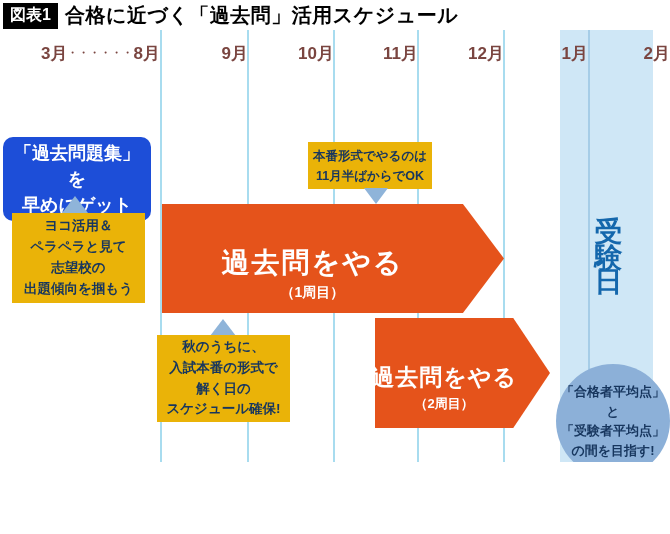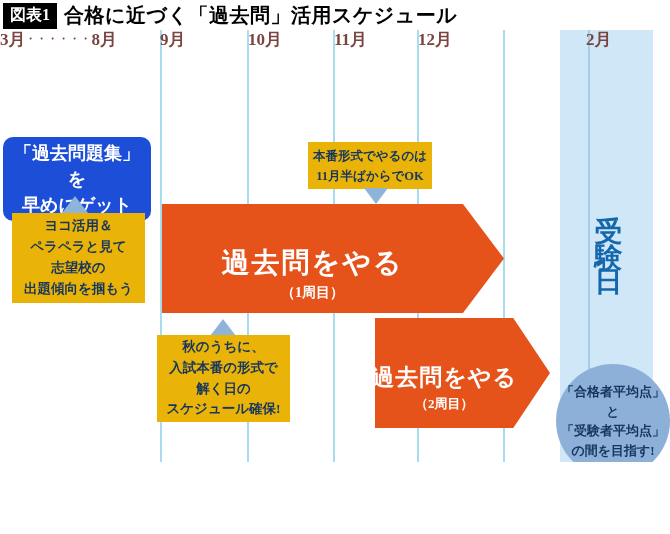--- a/index.html
+++ b/index.html
@@ -1,30 +1,30 @@
 <!DOCTYPE html>
 <html><head>
 <meta charset="utf-8">
 <style>
   html,body{margin:0;padding:0;background:#fff;}
   .canvas{position:relative;width:670px;height:462px;background:#ffffff;
-          font-family:Liberation Serif, serif;overflow:hidden;}
+          font-family:Liberation Sans, sans-serif;overflow:hidden;}
 
   
   .titlebar{position:absolute;left:3px;top:2px;display:flex;align-items:center;gap:7px;}
   .fig-tag{display:inline-block;background:#000;color:#fff;font-weight:bold;
            font-size:16px;padding:2px 7px 3px 7px;}
   .fig-title{font-size:20px;font-weight:600;color:#000;letter-spacing:.5px;}
 
   
   .vline{position:absolute;top:30px;height:499px;width:2px;background:#a8dcef;}
   .band{position:absolute;left:560px;top:30px;width:93px;height:501px;background:#cfe7f6;}
   .band-line{position:absolute;left:588px;top:30px;width:2px;height:501px;background:#a6cde7;}
 
-  .month{position:absolute;top:28px;text-align:left;font-weight:bold;
+  .month{position:absolute;top:42px;text-align:right;font-weight:bold;
          font-size:17px;color:#7a4540;}
   .dots{font-size:10px;letter-spacing:1px;vertical-align:3px;}
 
   
   .get-box{position:absolute;left:3px;top:113px;width:148px;height:84px;background:#1d4ed8;
            border-radius:10px;color:#fff;font-weight:bold;font-size:18px;line-height:1.45;
            text-align:center;white-space:pre-line;display:flex;align-items:center;justify-content:center;margin-top:24px;}
 
   
   .note{position:absolute;background:#eab308;color:#17365e;font-weight:bold;text-align:center;
@@ -83,20 +83,21 @@
   <div class="vline" style="left:417px"></div>
   <div class="vline" style="left:503px"></div>
 
   <div class="month" style="left:0;width:160px">
     <span>3月</span><span class="dots">・・・・・・</span><span>8月</span>
   </div>
   <div class="month" style="left:160px;width:88px">9月</div>
   <div class="month" style="left:248px;width:86px">10月</div>
   <div class="month" style="left:334px;width:84px">11月</div>
   <div class="month" style="left:418px;width:86px">12月</div>
+  <div class="month" style="left:504px;width:84px">1月</div>
   <div class="month" style="left:586px;width:84px">2月</div>
 
   <div class="get-box">「過去問題集」
 を
 早めにゲット</div>
 
   <div class="tri tri-up" style="left:62px;top:196px"></div>
   <div class="note note-yoko">ヨコ活用＆
 ペラペラと見て
 志望校の

